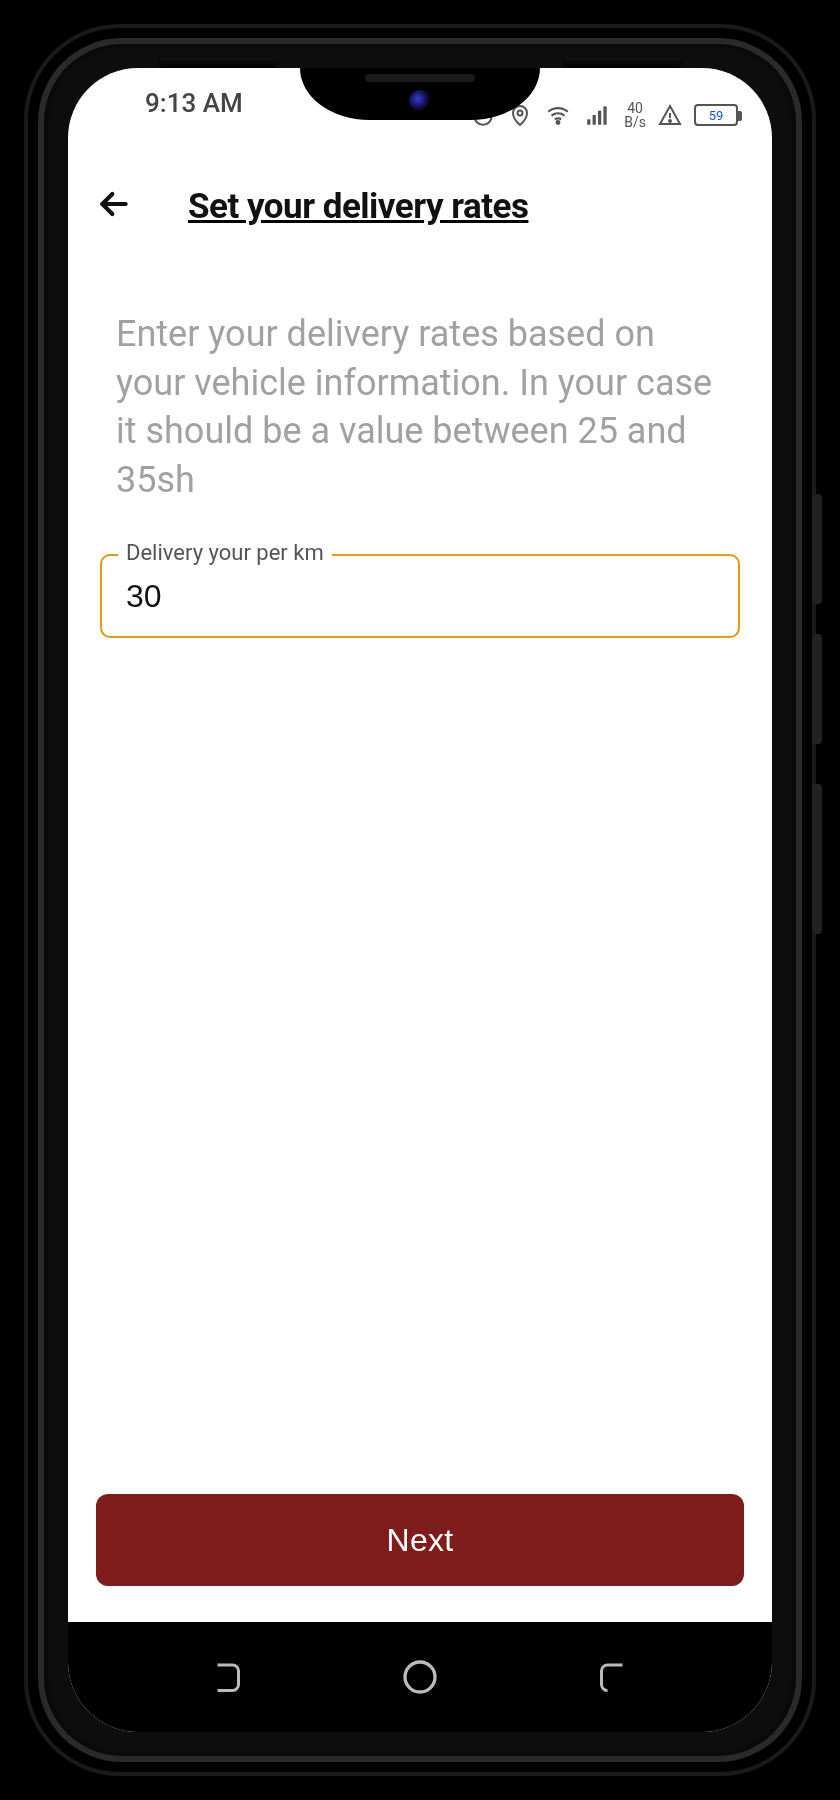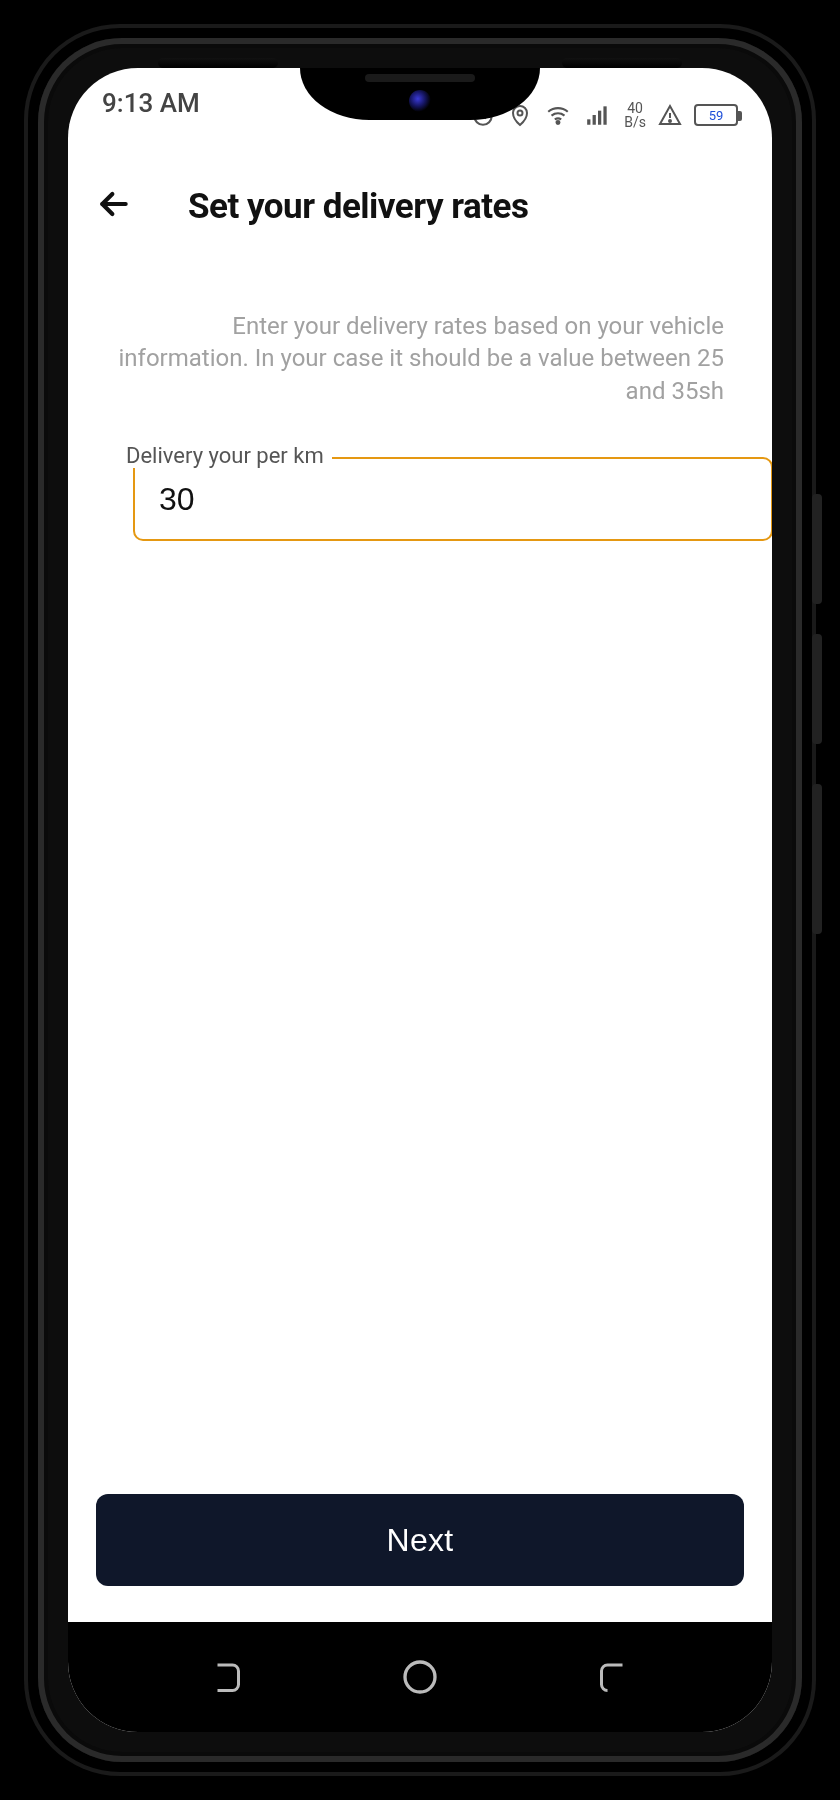--- a/index.html
+++ b/index.html
@@ -91,21 +91,21 @@
   .statusbar {
     position: relative;
     height: 70px;
     display: flex;
     align-items: center;
     justify-content: space-between;
     padding: 0 34px;
     color: #555;
     font-size: 26px;
   }
-  .statusbar .time { font-weight: 500; color: #444; }
+  .statusbar .time { font-weight: 500; color: #444; margin-left: 43px; }
   .status-icons {
     display: flex;
     align-items: center;
     gap: 12px;
     margin-top: 24px;
   }
   .status-icons svg { display: block; }
   .net-rate {
     display: flex; flex-direction: column; align-items: center;
     font-size: 14px; line-height: 14px; color:#555;
@@ -128,42 +128,42 @@
     position: absolute;
     top: 70px; left: 0; right: 0; bottom: 110px;
     background: #fff;
     padding: 0 28px;
   }
 
   .header-row {
     display: flex;
     align-items: center;
     padding: 44px 0 40px 0;
+    text-decoration: underline;
   }
   .back-btn {
     width: 48px; height: 48px;
     display: flex; align-items:center; justify-content:center;
     margin-left: -6px;
   }
   .page-title {
     flex: 1;
     text-align: left;
     padding-left: 50px;
     font-size: 35px;
     font-weight: 700;
     color: #111;
     letter-spacing: -0.5px;
   }
 
   .instruction {
     padding: 40px 20px 50px 20px;
-    font-size: 24px;
+    font-size: 36px;
     line-height: 1.35;
     color: #a1a1a1;
-    text-align: right;
   }
 
   .field-wrap {
     position: relative;
     margin: 0 4px;
   }
   .field-legend {
     position: absolute;
     top: -14px;
     left: 18px;
@@ -174,29 +174,28 @@
   }
   .field-input {
     width: 100%;
     height: 84px;
     border: 2px solid #e59812;
     border-radius: 10px;
     font-size: 32px;
     padding: 0 24px;
     color: #111;
     outline: none;
-    margin-left: 33px;
   }
 
   .next-btn {
     position: absolute;
     left: 28px; right: 28px;
     bottom: 36px;
     height: 92px;
-    background: #0f172a;
+    background: #7f1d1d;
     color: #fff;
     font-size: 32px;
     font-weight: 500;
     border: none;
     border-radius: 12px;
     letter-spacing: 0.3px;
   }
 
   
   .navbar {

